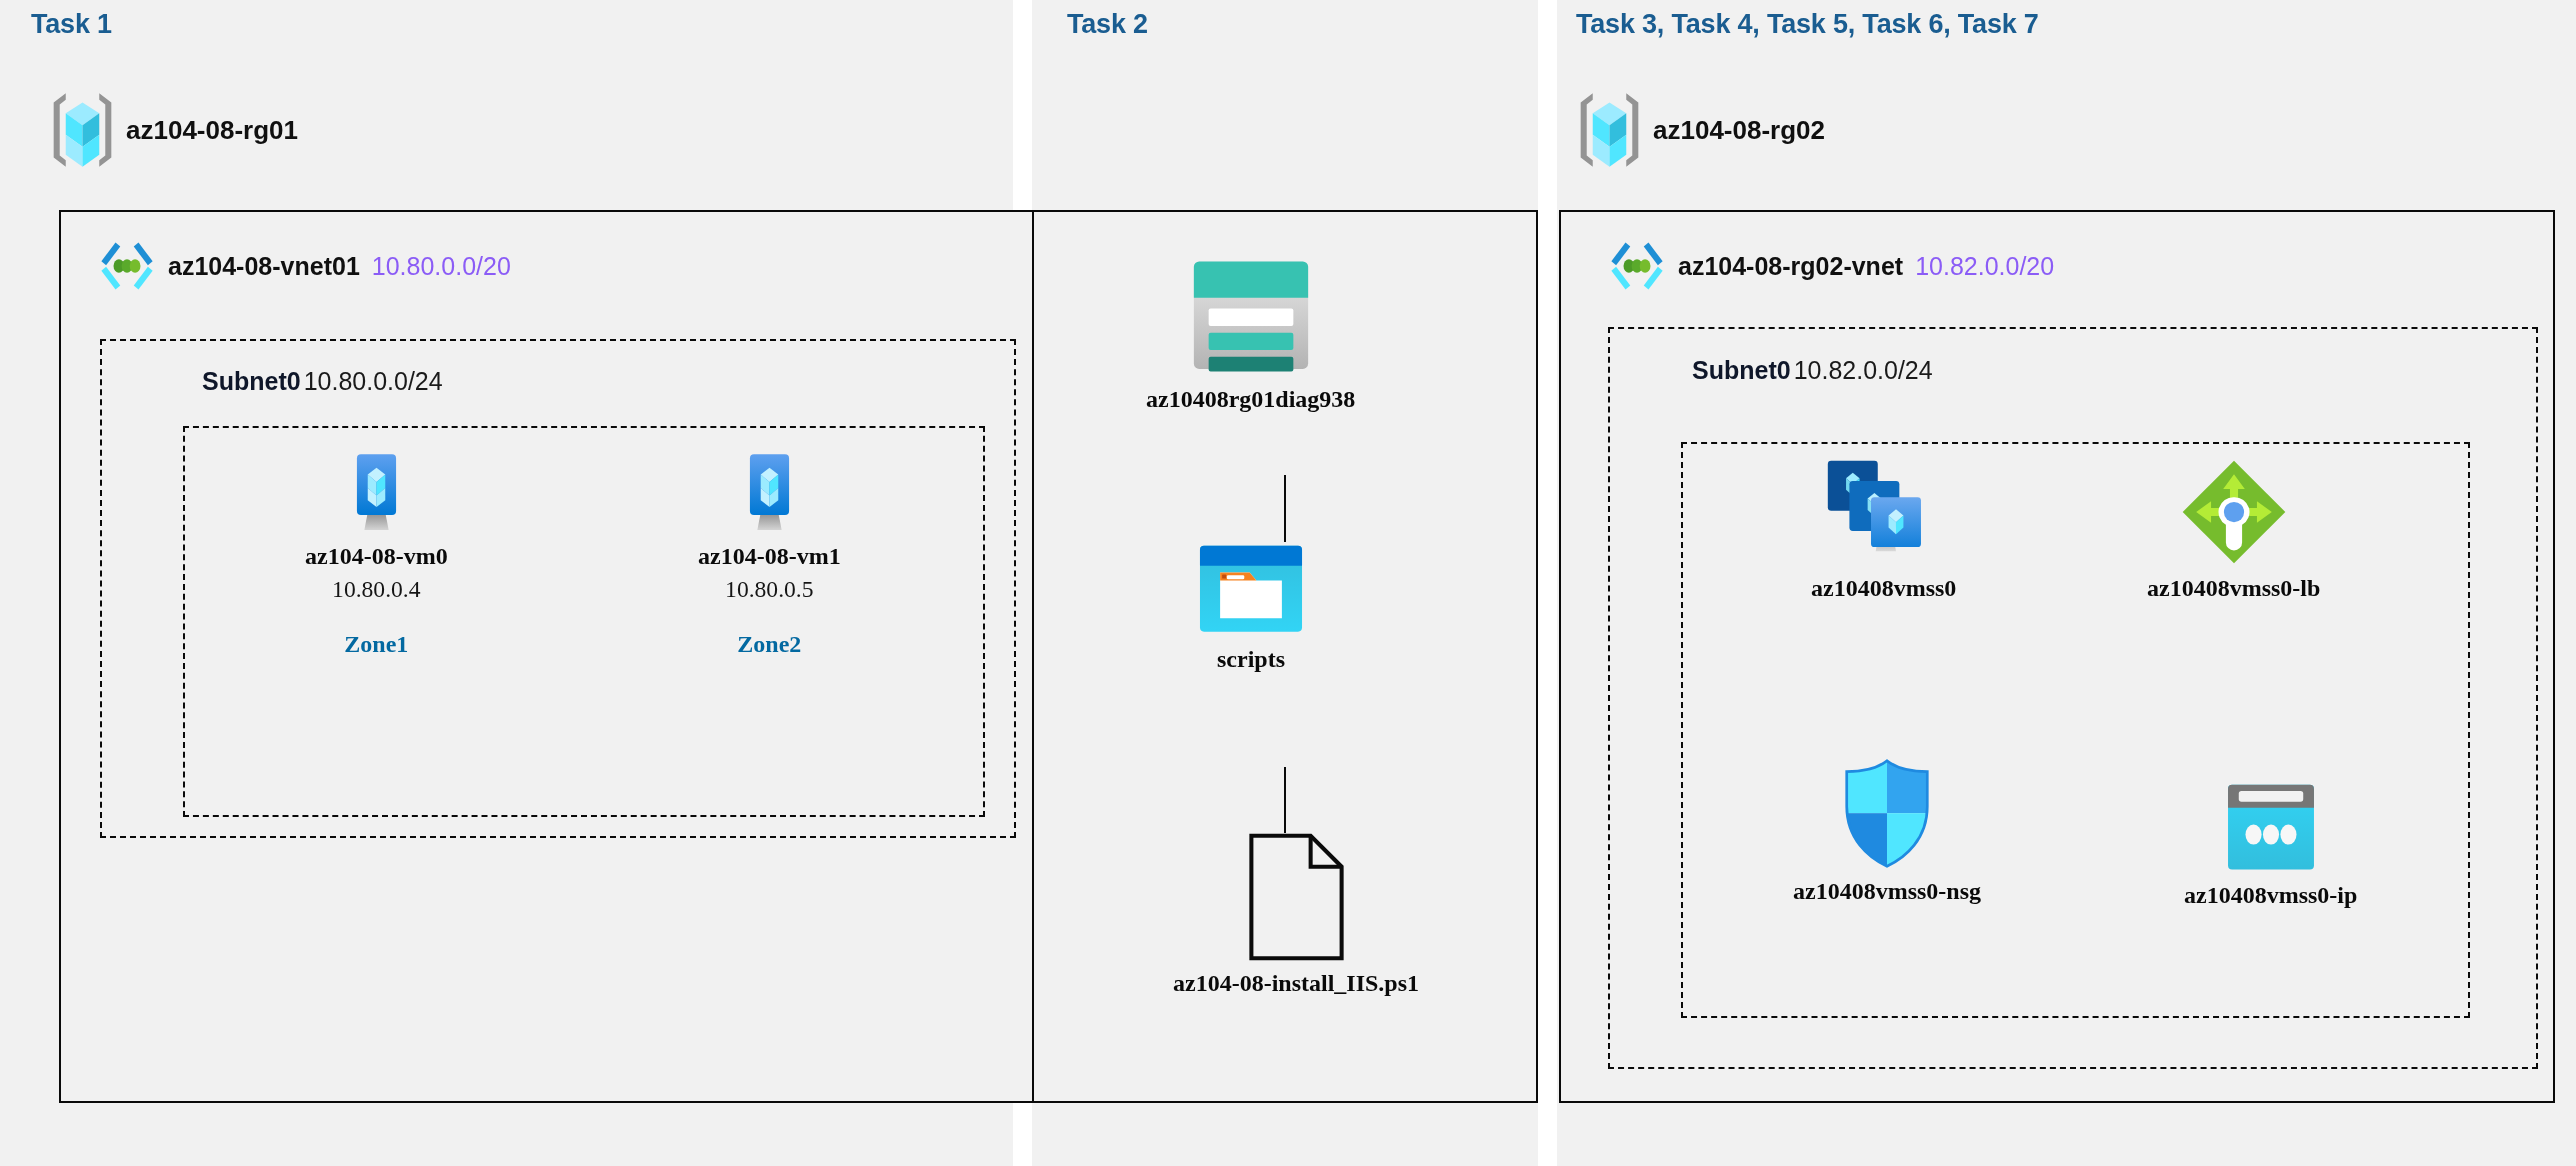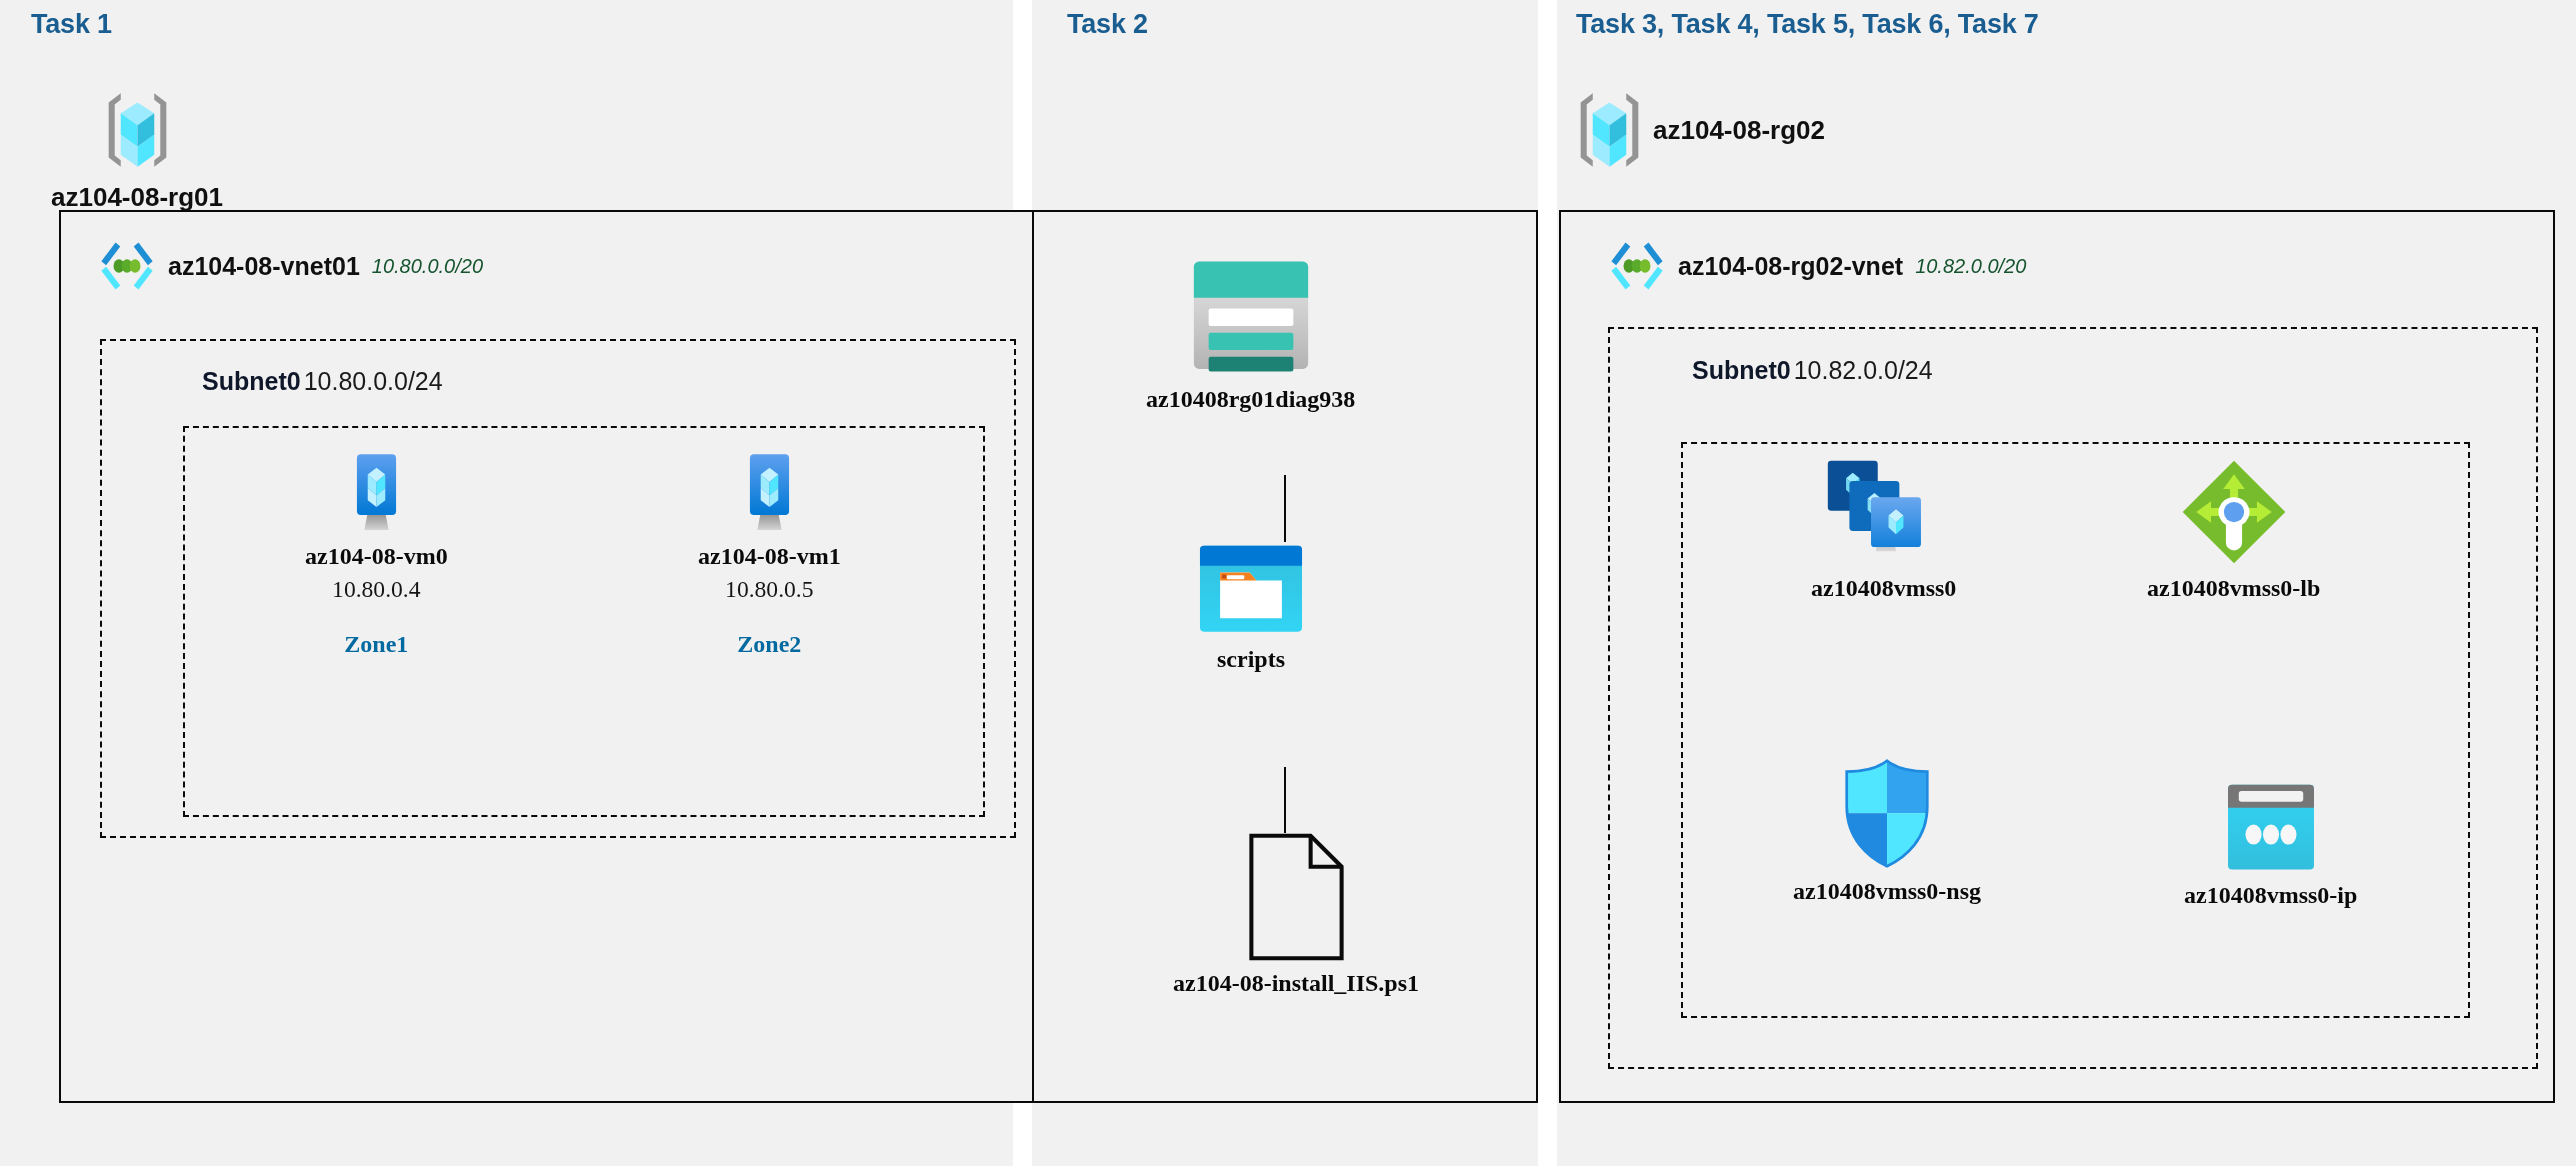--- a/index.html
+++ b/index.html
@@ -26,41 +26,41 @@
     font-size: 27px;
     letter-spacing: -0.2px;
     white-space: nowrap;
   }
   #task1-heading { left: 31px;   top: 9.4px; }
   #task2-heading { left: 1067px; top: 9.4px; }
   #task3-heading { left: 1576px; top: 9.4px; }
 
   
   .rg-row { position: absolute; display: flex; align-items: center; gap: 12px; }
-  #rg01-row { left: 51px;   top: 90px; flex-direction: column; }
+  #rg01-row { left: 51px;   top: 90px; }
   #rg02-row { left: 1578px; top: 90px; }
   .rg-label { font-size: 26px; font-weight: bold; color: #101010; white-space: nowrap; }
 
   
   .solid-box { position: absolute; border: 2.7px solid #0a0a0a; background: #f1f1f1; }
   #vnet01-box { left: 59px;   top: 210px; width: 1458px; height: 893px; }
   #task2-box  { left: 1032px; top: 210px; width: 506px;  height: 893px; }
   #vnet02-box { left: 1559px; top: 210px; width: 996px; height: 893px; }
 
   
   #vnet01-box { z-index: 2; }
   #task2-box  { z-index: 3; }
   #vnet02-box { z-index: 2; }
 
   
   .vnet-row { position: absolute; display: flex; align-items: center; gap: 12px; z-index: 4; }
   #vnet01-row { left: 98px;  top: 237px; }
   #vnet02-row { left: 1608px; top: 237px; }
   .vnet-name { font-size: 25px; font-weight: bold; color: #101010; white-space: nowrap; }
-  .vnet-cidr { font-size: 20px; font-weight: normal; color: #14532d; white-space: nowrap; font-style: italic; }
+  .vnet-cidr { font-size: 25px; font-weight: normal; color: #8b5cf6; white-space: nowrap; }
 
   
   .dashed-box { position: absolute; border: 2.7px dashed #0a0a0a; background: transparent; z-index: 4; }
   #subnet0-box  { left: 100px;  top: 339px;  width: 916px; height: 499px; }
   #vmzone-box   { left: 183px;  top: 426px;  width: 802px; height: 391px; }
   #subnet0b-box { left: 1608px; top: 327px;  width: 930px; height: 742px; }
   #vmssgrp-box  { left: 1681px; top: 442px;  width: 789px; height: 576px; }
 
   .subnet-label { position: absolute; z-index: 5; white-space: nowrap; }
   .subnet-label .sn-name { font-size: 25px; font-weight: bold; color: #0f172a; }

